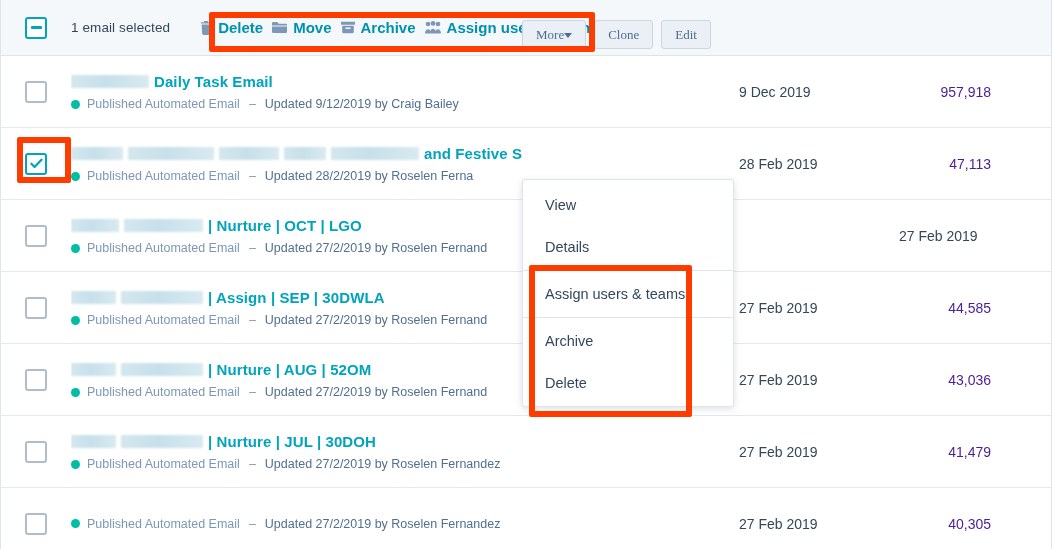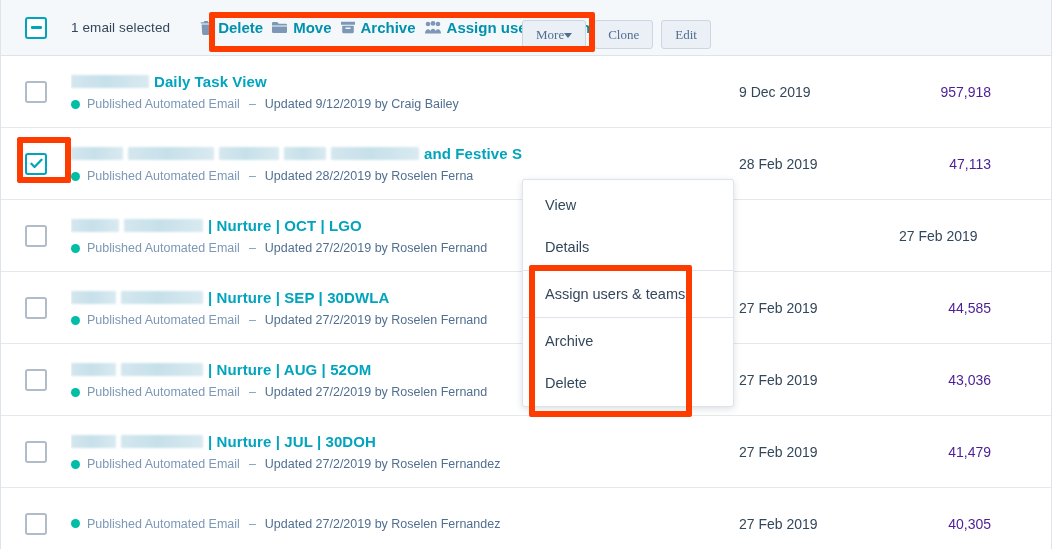--- a/index.html
+++ b/index.html
@@ -267,21 +267,21 @@
   <div id="rows">
       <div class="row">
         <div class="cb-cell">
        <div class="cb ">
          
        </div>
      </div>
      <div class="name-cell">
        <div class="title-line">
          <span class="redact" style="width:78px"></span>
-            <span class="etitle">Daily Task View</span>
+            <span class="etitle">Daily Task Email</span>
        </div>
        <div class="meta-line">
          <span class="dot"></span>
          <span class="status">Published Automated Email</span>
          <span class="sep">–</span>
          <span class="updated">Updated 9/12/2019 by Craig Bailey</span>
        </div>
      </div>
      <div class="date-cell">9 Dec 2019</div>
      <div class="num-cell">957,918</div>
@@ -337,21 +337,21 @@
       <div class="row">
         <div class="cb-cell">
        <div class="cb ">
          
        </div>
      </div>
      <div class="name-cell">
        <div class="title-line">
          <span class="redact" style="width:45px"></span>
             <span class="redact" style="width:82px"></span>
-            <span class="etitle">| Nurture | SEP | 30DWLA</span>
+            <span class="etitle">| Assign | SEP | 30DWLA</span>
        </div>
        <div class="meta-line">
          <span class="dot"></span>
          <span class="status">Published Automated Email</span>
          <span class="sep">–</span>
          <span class="updated">Updated 27/2/2019 by Roselen Fernand</span>
        </div>
      </div>
      <div class="date-cell">27 Feb 2019</div>
      <div class="num-cell">44,585</div>

